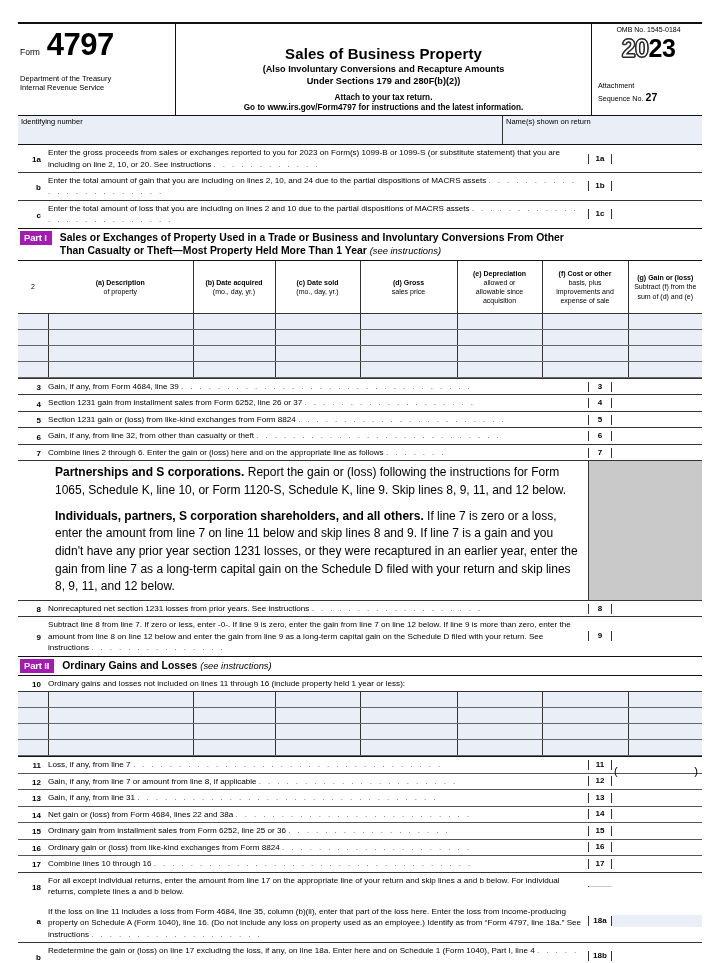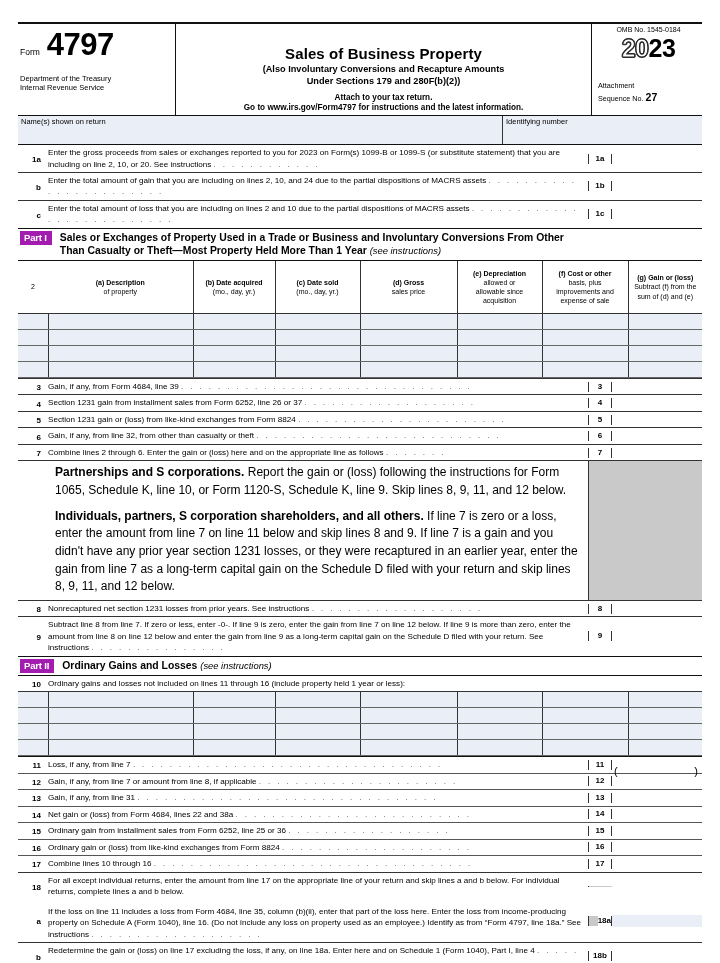--- a/index.html
+++ b/index.html
@@ -314,24 +314,24 @@
         <div class="year-row"><span class="year-hollow">20</span><span>23</span></div>
         <div class="attach">
           <div>Attachment</div>
           <div><span>Sequence No.</span> <span class="attach-no">27</span></div>
         </div>
       </div>
     </div>
 
     <div class="namerow">
       <div class="namecell bk">
+        <div class="namelabel">Identifying number</div>
+      </div>
+      <div class="namecell bk">
         <div class="namelabel">Name(s) shown on return</div>
-      </div>
-      <div class="namecell bk">
-        <div class="namelabel">Identifying number</div>
       </div>
     </div>
 
     <div>
 
       <div class="lrow" style="border-bottom:1.5px solid #333;">
         <div class="lnum">1a</div>
         <div class="ltext"><span>Enter the gross proceeds from sales or exchanges reported to you for 2023 on Form(s) 1099-B or 1099-S (or substitute statement) that you are including on line 2, 10, or 20. See instructions</span> <span class="leaders">. . . . . . . . . . . .</span></div>
         <div class="lbox-num">1a</div>
         <div class="lbox-val bk"></div>
@@ -637,21 +637,21 @@
     <div style="border-top:1.5px solid #333;">
       <div class="lrow">
         <div class="lnum">18</div>
         <div class="ltext">For all except individual returns, enter the amount from line 17 on the appropriate line of your return and skip lines a and b below. For individual returns, complete lines a and b below.</div>
         <div class="lbox-num gray" style="border-right:none;"></div>
         <div class="lbox-val gray"></div>
       </div>
       <div class="lrow" style="border-bottom:1.5px solid #333;">
         <div class="sub-letter">a</div>
         <div class="ltext" style="padding-top:6px;"><span>If the loss on line 11 includes a loss from Form 4684, line 35, column (b)(ii), enter that part of the loss here. Enter the loss from income-producing property on Schedule A (Form 1040), line 16. (Do not include any loss on property used as an employee.) Identify as from “Form 4797, line 18a.” See instructions</span> <span class="leaders">. . . . . . . . . . . . . . . . . . .</span></div>
-        <div style="width:24px;border-left:1.5px solid #333;border-right:1.2px solid #333;display:flex;flex-direction:row;box-sizing:border-box;">
+        <div style="width:24px;border-left:1.5px solid #333;border-right:1.2px solid #333;display:flex;flex-direction:column;box-sizing:border-box;">
           <div class="gray" style="flex:1;"></div>
           <div style="font-size:8px;font-weight:bold;text-align:center;padding-bottom:1px;">18a</div>
         </div>
         <div style="width:90px;display:flex;flex-direction:column;box-sizing:border-box;">
           <div class="gray" style="flex:1;"></div>
           <div class="bk" style="height:12px;"></div>
         </div>
       </div>
       <div class="lrow">
         <div class="sub-letter">b</div>

